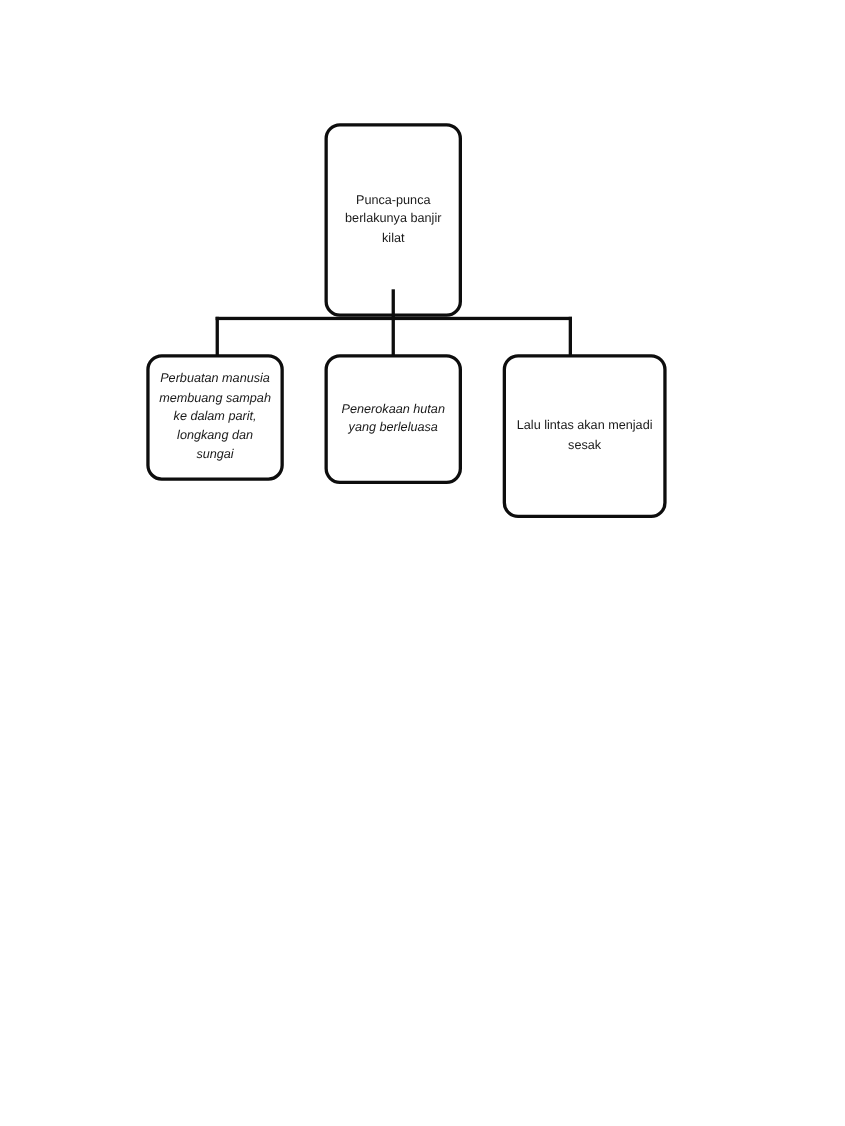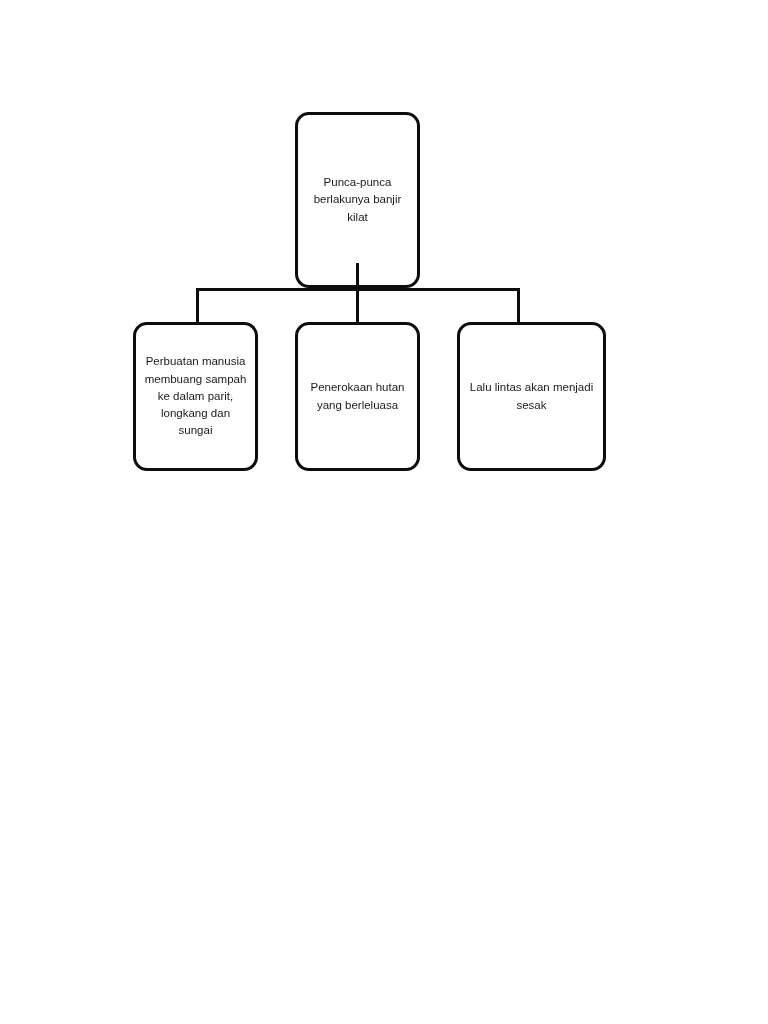--- a/index.html
+++ b/index.html
@@ -30,22 +30,22 @@
     align-items: center;
     justify-content: center;
     text-align: center;
     padding: 6px 7px;
     color: var(--text-color);
     font-size: 11.5px;
     line-height: 1.5;
     font-weight: 500;
   }
   .node-root   { left: 295px; top: 112px; width: 125px; height: 176px; }
-  .node-child1 { left: 133px; top: 322px; width: 125px; height: 149px; }
-  .node-child2 { left: 295px; top: 322px; width: 125px; height: 149px; }
+  .node-child1 { left: 133px; top: 322px; width: 125px; height: 115px; font-style: italic; }
+  .node-child2 { left: 295px; top: 322px; width: 125px; height: 118px; font-style: italic; }
   .node-child3 { left: 457px; top: 322px; width: 149px; height: 149px; }
   .connector {
     position: absolute;
     background: var(--border-color);
   }
   .conn-stem       { left: 356px; top: 263px; width: 3px;   height: 28px; }
   .conn-hbar       { left: 196px; top: 288px; width: 324px; height: 3px;  }
   .conn-drop-left  { left: 196px; top: 288px; width: 3px;   height: 35px; }
   .conn-drop-mid   { left: 356px; top: 288px; width: 3px;   height: 35px; }
   .conn-drop-right { left: 517px; top: 288px; width: 3px;   height: 35px; }

